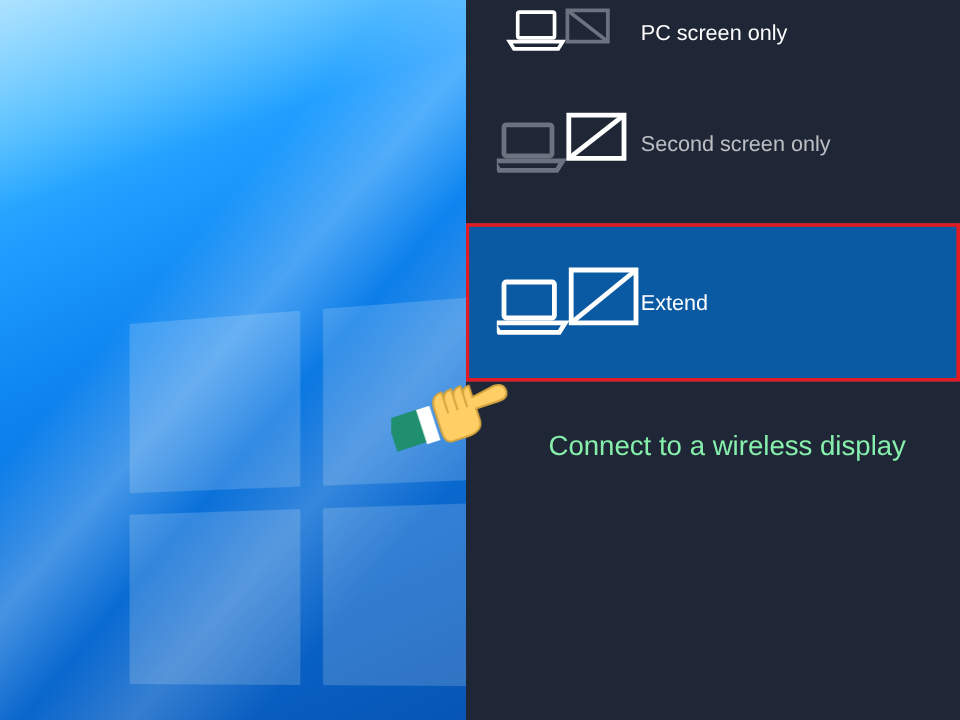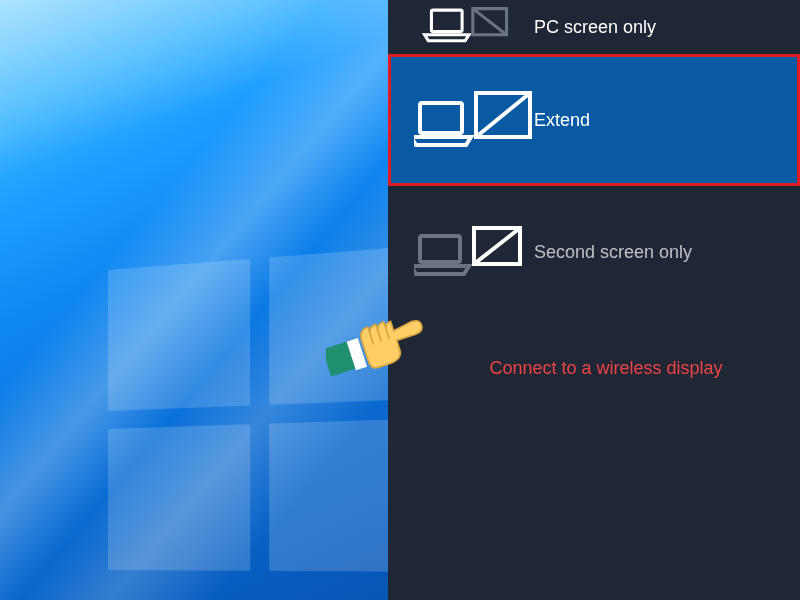--- a/index.html
+++ b/index.html
@@ -86,22 +86,22 @@
     .option.dimmed .label { color: rgba(255,255,255,0.7); }
     .option.active {
       background: #0a5aa3;
     }
     .option.highlight {
       outline: 3px solid #e11b22;
       outline-offset: -3px;
     }
     .wireless-link {
       padding: 40px 26px 0 26px;
-      color: #ef4444;
-      font-size: 18px;
+      color: #86efac;
+      font-size: 23px;
       cursor: pointer;
       margin-left: 24px;
     }
     
     .pointer {
       position: absolute;
       left: 326px;
       top: 300px;
       width: 100px;
       height: 80px;
@@ -133,49 +133,49 @@
 
         <g stroke="#6b7380">
           <path d="M60 6 L104 6 L104 40 L60 40 Z"></path>
           <path d="M60 6 L104 40"></path>
         </g>
       </svg>
     </span>
     <span class="label">PC screen only</span>
   </div>
 
+
+  <div class="option dimmed">
+    <span class="icon-slot">
+      <svg width="110" height="60" viewBox="0 0 110 60" stroke-width="4" fill="none">
+
+        <g stroke="#6b7380">
+          <rect x="6" y="14" width="40" height="26" rx="2"></rect>
+          <path d="M-3 44 L55 44 L50 52 L2 52 Z"></path>
+        </g>
+
+        <g stroke="#ffffff">
+          <path d="M60 6 L106 6 L106 42 L60 42 Z"></path>
+          <path d="M60 42 L106 6"></path>
+        </g>
+      </svg>
+    </span>
+    <span class="label">Second screen only</span>
+  </div>
 
   <div class="option active highlight">
     <span class="icon-slot">
       <svg width="120" height="66" viewBox="0 0 120 66" class="stroke" stroke-width="4">
         <rect x="6" y="16" width="42" height="30" rx="2"></rect>
         <path d="M-3 50 L57 50 L52 58 L2 58 Z"></path>
         <path d="M62 6 L116 6 L116 50 L62 50 Z"></path>
         <path d="M62 50 L116 6"></path>
       </svg>
     </span>
     <span class="label">Extend</span>
-  </div>
-
-  <div class="option dimmed">
-    <span class="icon-slot">
-      <svg width="110" height="60" viewBox="0 0 110 60" stroke-width="4" fill="none">
-
-        <g stroke="#6b7380">
-          <rect x="6" y="14" width="40" height="26" rx="2"></rect>
-          <path d="M-3 44 L55 44 L50 52 L2 52 Z"></path>
-        </g>
-
-        <g stroke="#ffffff">
-          <path d="M60 6 L106 6 L106 42 L60 42 Z"></path>
-          <path d="M60 42 L106 6"></path>
-        </g>
-      </svg>
-    </span>
-    <span class="label">Second screen only</span>
   </div>
 
   <div class="wireless-link">Connect to a wireless display</div>
 
 </div>
 
 <div class="pointer">
   <svg viewBox="0 0 120 90" width="100" height="80">
 
     <rect x="0" y="50" width="36" height="34" fill="#1f8f6f" transform="rotate(-18 18 67)"></rect>

